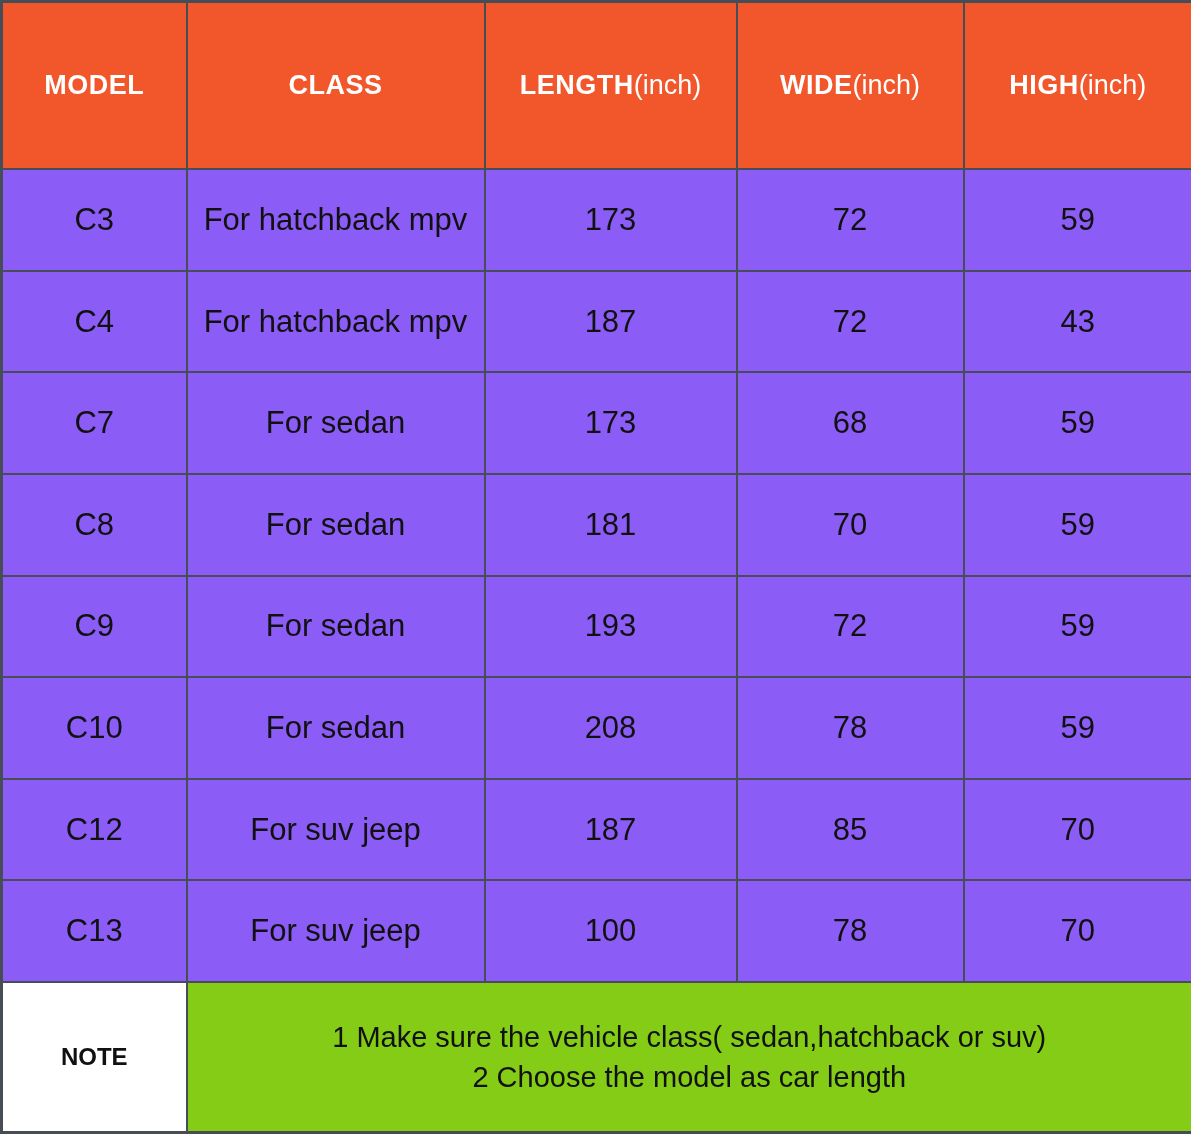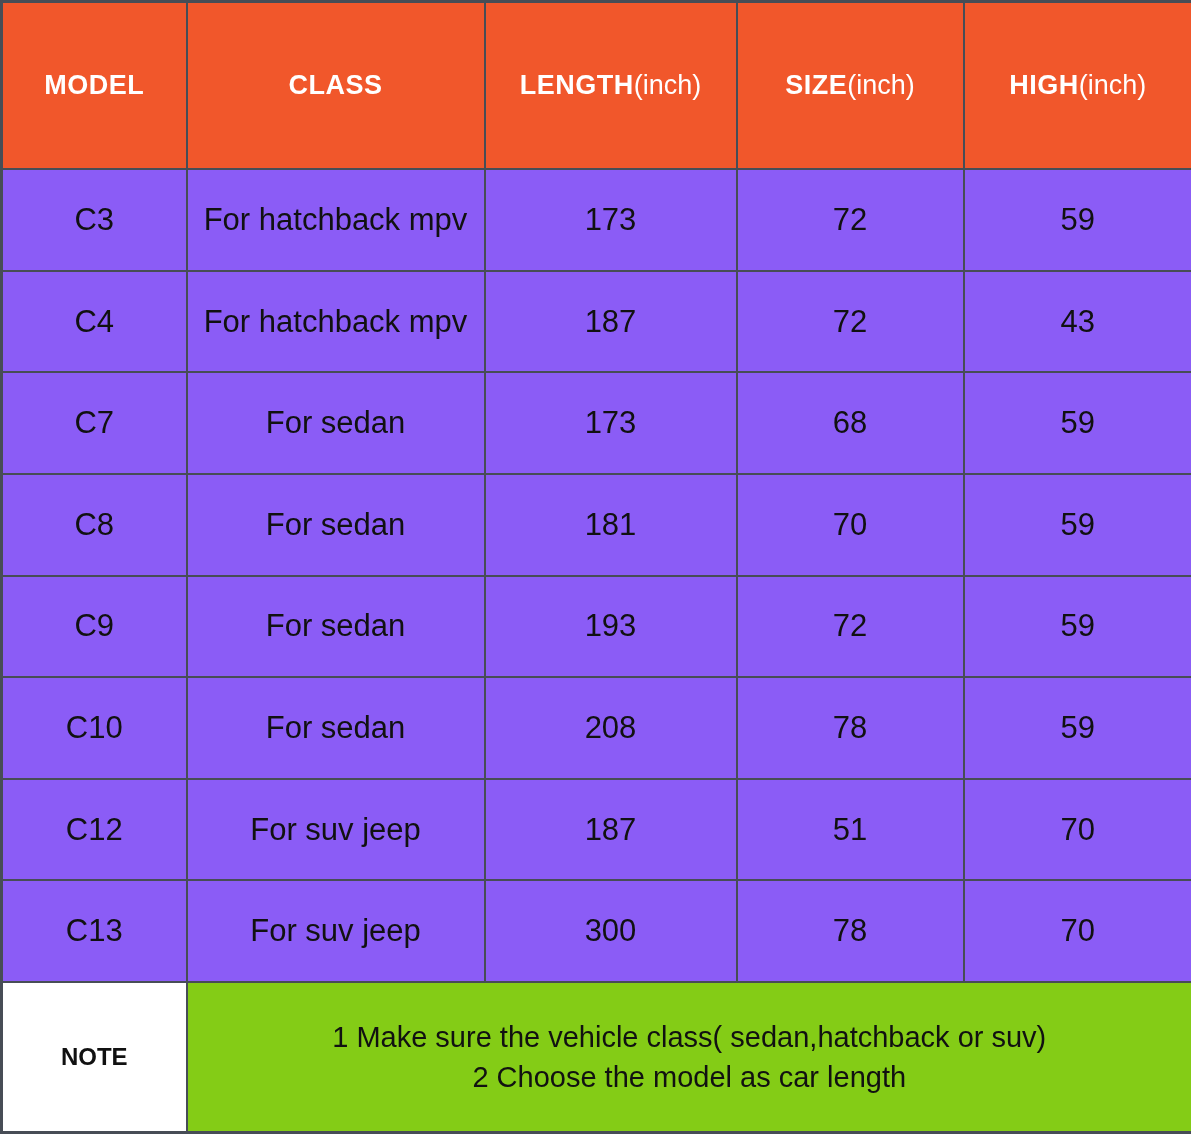--- a/index.html
+++ b/index.html
@@ -92,21 +92,21 @@
         <th class="header-cell">
           <span>MODEL</span><span class="unit"></span>
         </th>
         <th class="header-cell">
           <span>CLASS</span><span class="unit"></span>
         </th>
         <th class="header-cell">
           <span>LENGTH</span><span class="unit">(inch)</span>
         </th>
         <th class="header-cell">
-          <span>SIZE</span><span class="unit">(inch)</span>
+          <span>WIDE</span><span class="unit">(inch)</span>
         </th>
         <th class="header-cell">
           <span>HIGH</span><span class="unit">(inch)</span>
         </th>
       </tr>
 
       <tr class="data-row">
         <td class="data-cell">C3</td>
         <td class="data-cell">For hatchback mpv</td>
         <td class="data-cell">173</td>
@@ -151,28 +151,28 @@
         <td class="data-cell">For sedan</td>
         <td class="data-cell">208</td>
         <td class="data-cell">78</td>
         <td class="data-cell">59</td>
       </tr>
 
       <tr class="data-row">
         <td class="data-cell">C12</td>
         <td class="data-cell">For suv jeep</td>
         <td class="data-cell">187</td>
-        <td class="data-cell">51</td>
+        <td class="data-cell">85</td>
         <td class="data-cell">70</td>
       </tr>
 
       <tr class="data-row">
         <td class="data-cell">C13</td>
         <td class="data-cell">For suv jeep</td>
-        <td class="data-cell">300</td>
+        <td class="data-cell">100</td>
         <td class="data-cell">78</td>
         <td class="data-cell">70</td>
       </tr>
 
       <tr class="note-row">
         <td class="note-label-cell">NOTE</td>
         <td class="note-text-cell" colspan="4">
           <div class="note-line">1 Make sure the vehicle class( sedan,hatchback or suv)</div>
           <div class="note-line">2 Choose the model as car length</div>
         </td>

